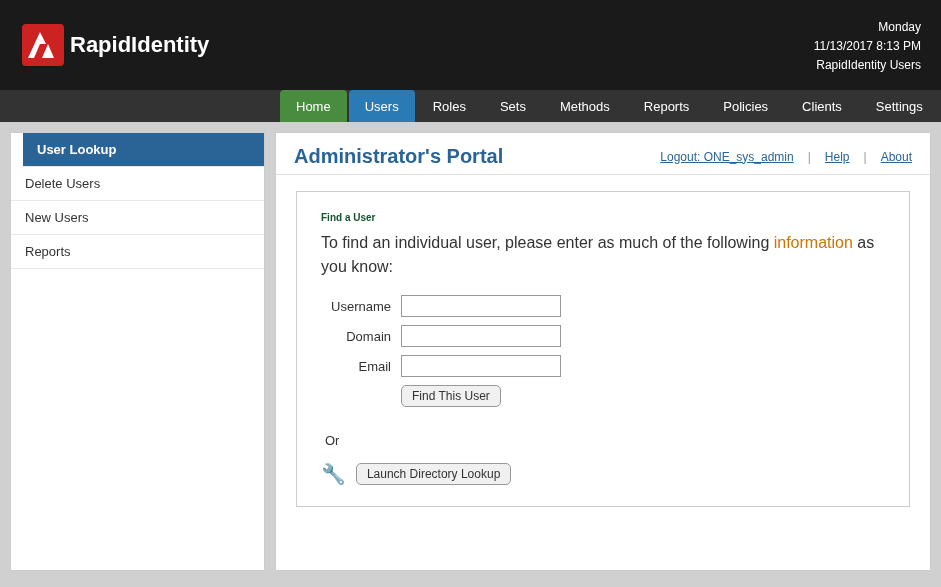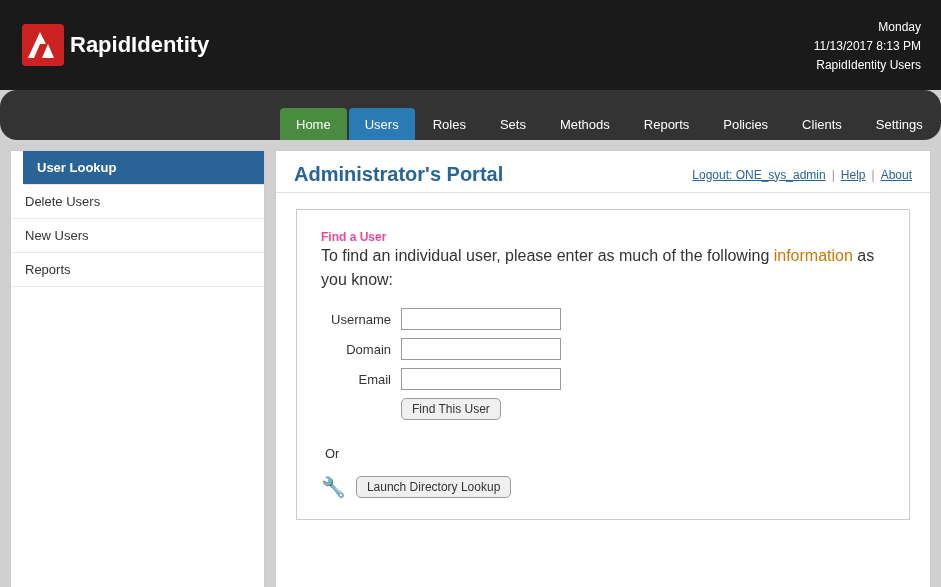--- a/index.html
+++ b/index.html
@@ -34,25 +34,24 @@
       top: 18px;
       text-align: right;
       color: white;
       font-size: 12px;
       line-height: 1.6;
     }
 
     
     #nav {
       background: #333;
-      height: 50px;
+      height: 32px;
       display: flex;
       align-items: flex-end;
       padding-left: 280px;
-      border-radius: 17px;
     }
     .nav-tab {
       padding: 6px 16px;
       color: white;
       font-size: 13px;
       cursor: pointer;
       border: none;
       background: transparent;
       height: 32px;
       border-radius: 4px 4px 0 0;
@@ -116,41 +115,42 @@
     }
     #portal-title {
       font-size: 20px;
       color: #2a6496;
       font-weight: bold;
     }
     #header-links {
       font-size: 12px;
       color: #555;
       display: flex;
-      gap: 6px;
+      gap: 14px;
       align-items: center;
     }
     #header-links a {
       color: #2a6496;
       text-decoration: underline;
       cursor: pointer;
     }
     #header-links .separator { color: #999; }
 
     
     #form-area {
       margin: 16px 20px;
       border: 1px solid #ccc;
       padding: 20px 24px;
       background: #fff;
     }
     #form-title {
-      font-size: 12px;
-      font-weight: bold;
-      color: #ec4899;
+      font-size: 10px;
+      font-weight: bold;
+      color: #14532d;
+      margin-bottom: 8px;
     }
     #form-desc {
       font-size: 16px;
       color: #333;
       margin-bottom: 16px;
       line-height: 1.5;
     }
     #form-desc .highlight {
       color: #cc7700;
     }

